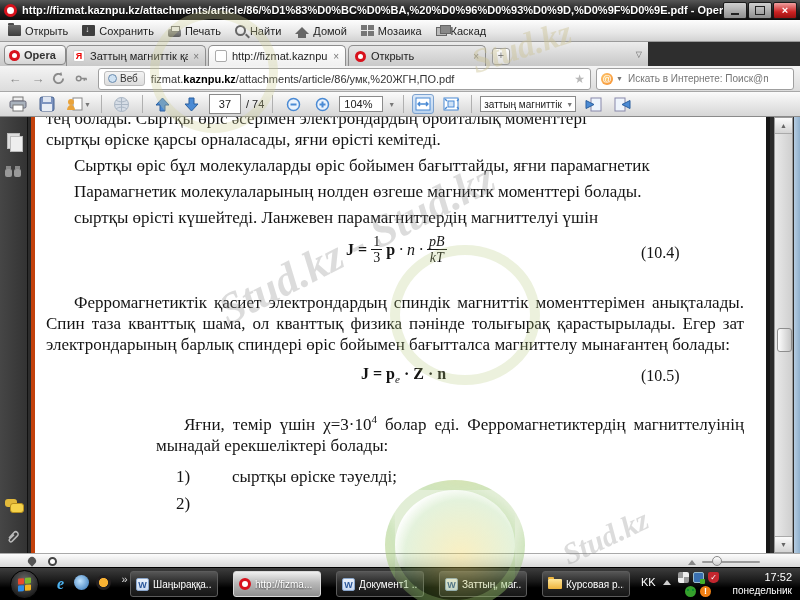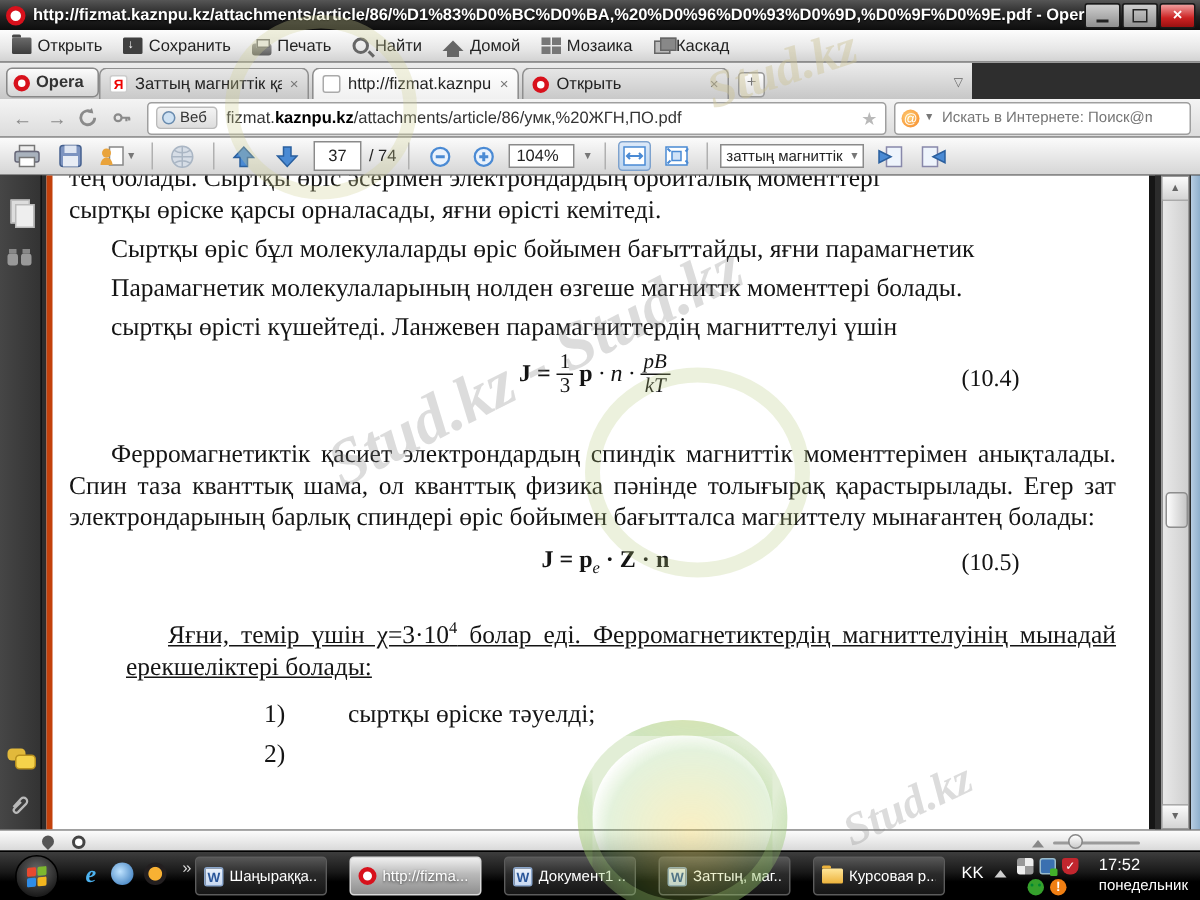--- a/index.html
+++ b/index.html
@@ -114,21 +114,21 @@
   .formula{position:absolute;left:300px;top:0;display:flex;align-items:center;gap:4px;font-size:16px;}
   .formula .bold{font-weight:bold;}
   .formula .it{font-style:italic;}
   .frac{display:inline-flex;flex-direction:column;align-items:center;font-size:14px;line-height:15px;}
   .frac .num{border-bottom:1px solid #141414;padding:0 2px;}
   .ftag{position:absolute;left:595px;top:8px;font-size:16px;}
   .f2line{position:relative;height:26px;margin:8px 0 2px 0;}
   .formula2{position:absolute;left:315px;top:0;font-size:16px;font-weight:bold;}
   .formula2 sub{font-weight:normal;font-style:italic;font-size:11px;}
   .ftag2{position:absolute;left:595px;top:2px;font-size:16px;}
-  .lowblock{margin-left:38px;text-decoration:underline;}
+  .lowblock{margin-left:110px;}
   .listrow{display:flex;margin-left:130px;margin-top:10px;}
   .listnum{width:56px;}
   sup{font-size:11px;}
   
   .vscroll{position:absolute;left:774px;top:0;width:19px;height:436px;background:linear-gradient(90deg,#e9e9e9,#cfcfcf);border:1px solid #9a9a9a;box-sizing:border-box;}
   .scrbtn{position:absolute;left:0;width:17px;height:15px;background:linear-gradient(#fbfbfb,#d4d4d4);border-bottom:1px solid #aaa;
     color:#666;font-size:7px;text-align:center;line-height:15px;}
   .scrbtn.dn{bottom:0;top:auto;border-top:1px solid #aaa;border-bottom:none;}
   .scrthumb{position:absolute;left:2px;top:210px;width:13px;height:22px;border:1px solid #8e8e8e;border-radius:3px;
     background:linear-gradient(90deg,#fdfdfd,#cicccc,#c6c6c6);background:linear-gradient(90deg,#fdfdfd,#c6c6c6);}
@@ -170,21 +170,21 @@
   .trayup{position:absolute;left:663px;top:12px;width:0;height:0;border-left:4px solid transparent;border-right:4px solid transparent;border-bottom:5px solid #cfcfcf;}
   .tray{position:absolute;left:676px;top:3px;width:44px;height:27px;}
   .ti{position:absolute;width:11px;height:11px;border-radius:2px;}
   .ti-grid{left:2px;top:1px;background:conic-gradient(#eee 25%,#999 0 50%,#eee 0 75%,#999 0);}
   .ti-pc{left:17px;top:1px;background:#3a70b0;border:1px solid #9bc;box-sizing:border-box;}
   .ti-pc:after{content:"";position:absolute;right:-2px;bottom:-2px;width:5px;height:5px;background:#43b02a;border-radius:1px;}
   .ti-shield{left:32px;top:1px;background:#c2262e;border-radius:2px 2px 5px 5px;color:#fff;font-size:8px;text-align:center;line-height:11px;}
   .ti-smile{left:9px;top:15px;background:#35a02c;border-radius:50%;}
   .ti-smile:after{content:"";position:absolute;left:2px;top:3px;width:2px;height:2px;background:#083;box-shadow:5px 0 0 #083;border-radius:50%;}
   .ti-alert{left:24px;top:15px;background:#f07f13;border-radius:50%;color:#fff;font-size:9px;font-weight:bold;text-align:center;line-height:11px;}
-  .clock{position:absolute;right:8px;top:3px;color:#fff;font-size:11px;line-height:13px;}
+  .clock{position:absolute;right:8px;top:3px;text-align:right;color:#fff;font-size:11px;line-height:13px;}
   .clock .day{font-size:10px;}
   
   .wm{position:absolute;pointer-events:none;font-family:"Liberation Serif",serif;font-style:italic;font-weight:bold;color:rgba(130,130,130,0.28);white-space:nowrap;z-index:5;}
   .wm-top{left:470px;top:28px;font-size:34px;transform:rotate(-18deg);color:rgba(205,195,150,0.45);}
   .wm-mid{left:210px;top:290px;font-size:44px;transform:rotate(-27deg);transform-origin:left top;}
   .wm-bot{left:560px;top:520px;font-size:30px;transform:rotate(-25deg);}
   .ring{position:absolute;border-radius:50%;pointer-events:none;z-index:4;}
   .ring1{left:390px;top:245px;width:130px;height:120px;border:10px solid rgba(180,200,120,0.25);}
   .ring2{left:150px;top:10px;width:110px;height:105px;border:9px solid rgba(210,210,150,0.3);}
   .ring3{left:385px;top:480px;width:120px;height:110px;border:10px solid rgba(160,200,120,0.3);

